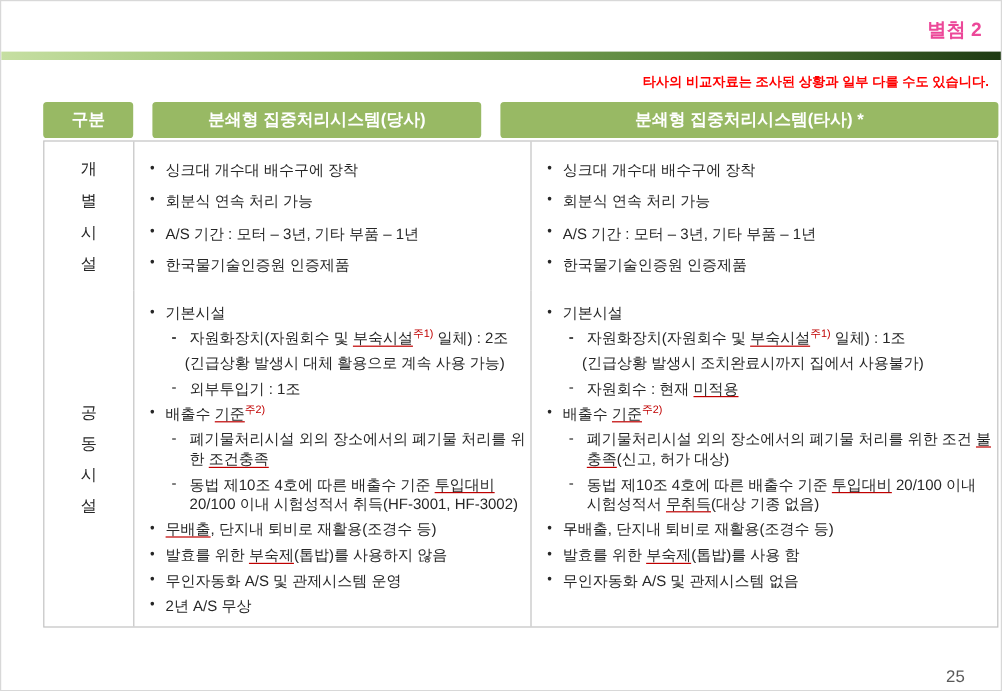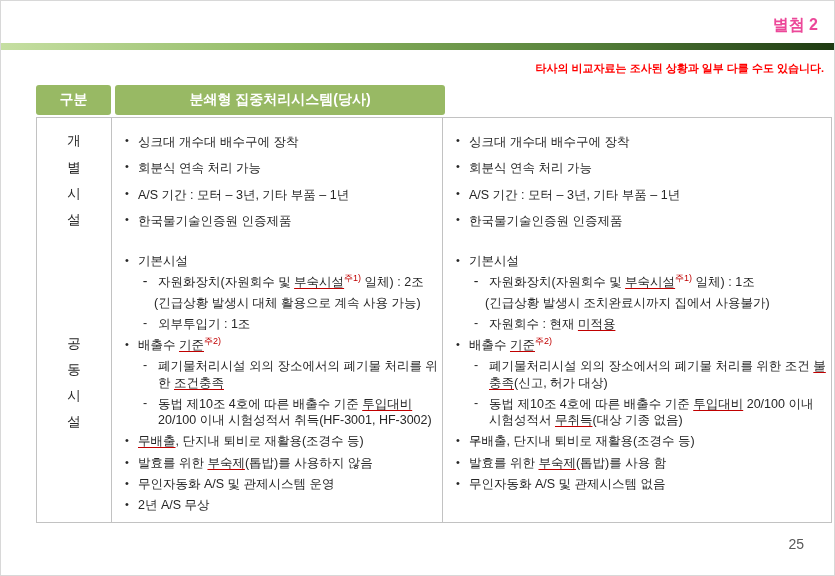--- a/index.html
+++ b/index.html
@@ -11,59 +11,60 @@
   }
   
   .title { position:absolute; left:38px; top:13px; font-size:17px; font-weight:bold; color:#3f3f3f; letter-spacing:-0.5px; }
   .title .hl { color:#4472c4; }
   .badge { position:absolute; right:16px; top:14px; font-size:16px; font-weight:bold; color:#ec4899; }
   .topbar { position:absolute; left:0; top:42px; width:835px; height:7px;
     background:linear-gradient(to right,#c6dfa2,#8fb862 35%,#55803a 70%,#1e3a12); }
   .note { position:absolute; right:10px; top:60px; font-size:11px; font-weight:bold; color:#ff0000; }
   
   .tbl { position:absolute; left:35px; top:84px; width:796px; }
-  .thead { display:flex; gap:4px; height:30px; margin-bottom:2px; }
+  .thead { display:flex; gap:16px; height:30px; margin-bottom:2px; }
   .th { background:#98b964; color:#ffffff; font-weight:bold; font-size:14px;
         display:flex; align-items:center; justify-content:center; border-radius:3px; }
-  .th.c1 { width:75px; } .th.c2 { width:330px; } .th.c3 { flex:1; }
+  .th.c1 { width:75px; } .th.c2 { width:274px; } .th.c3 { flex:1; }
   .tbody { display:grid; grid-template-columns:75px 331px auto;
            border:1px solid #c2c2c2; }
   .cell { border-right:1px solid #c2c2c2; font-size:12.5px; line-height:1.3; padding:6px 4px 4px 4px; }
   .cell:nth-child(3n) { border-right:none; }
   .cat { display:flex; align-items:center; justify-content:center; text-align:center;
          white-space:pre-line; font-size:13.5px; line-height:1.95; color:#262626; }
   
   .li { position:relative; }
   .row-a .li { margin:9px 0; padding-top:1px; }
   .row-b .li { margin:5px 0; }
   .li.lv1 { padding-left:22px; }
   .li.lv2 { padding-left:42px; }
   .li.lv3 { padding-left:38px; margin-top:-1px; }
   .li.lv1 > .marker { position:absolute; left:9px; top:0; font-size:11px; }
   .li.lv2 > .marker { position:absolute; left:27px; top:-1px; }
   .redline { text-decoration:underline; text-decoration-color:#c00000; text-underline-offset:2px; }
   .sup { color:#c00000; font-size:9px; vertical-align:super; line-height:0; }
   
   .footnotes { position:absolute; left:37px; top:524px; font-size:11px; line-height:1.45; color:#262626; }
-  .pagenum { position:absolute; right:30px; bottom:23px; font-size:14px; color:#595959;text-align:center; }
+  .pagenum { position:absolute; right:30px; bottom:4px; font-size:14px; color:#595959;text-align:center; }
 </style>
 </head>
 <body>
 
 <div class="page">
 
   <div class="badge">별첨 2</div>
   <div class="topbar"></div>
 
   <div class="note">타사의 비교자료는 조사된 상황과 일부 다를 수도 있습니다.</div>
 
   <div class="tbl">
     <div class="thead">
       <div class="th c1">구분</div>
       <div class="th c2">분쇄형 집중처리시스템(당사)</div>
+      <div class="th c3">분쇄형 집중처리시스템(타사) *</div>
     </div>
     <div class="tbody">
       <div class="cell cat row-a">개
 별
 시
 설</div>
       <div class="cell row-a">
           <div class="li lv1"><span class="marker">•</span><span>싱크대 개수대 배수구에  장착</span></div>
           <div class="li lv1"><span class="marker">•</span><span>회분식 연속 처리 가능</span></div>
           <div class="li lv1"><span class="marker">•</span><span>A/S 기간 : 모터 – 3년, 기타 부품 – 1년</span></div>

